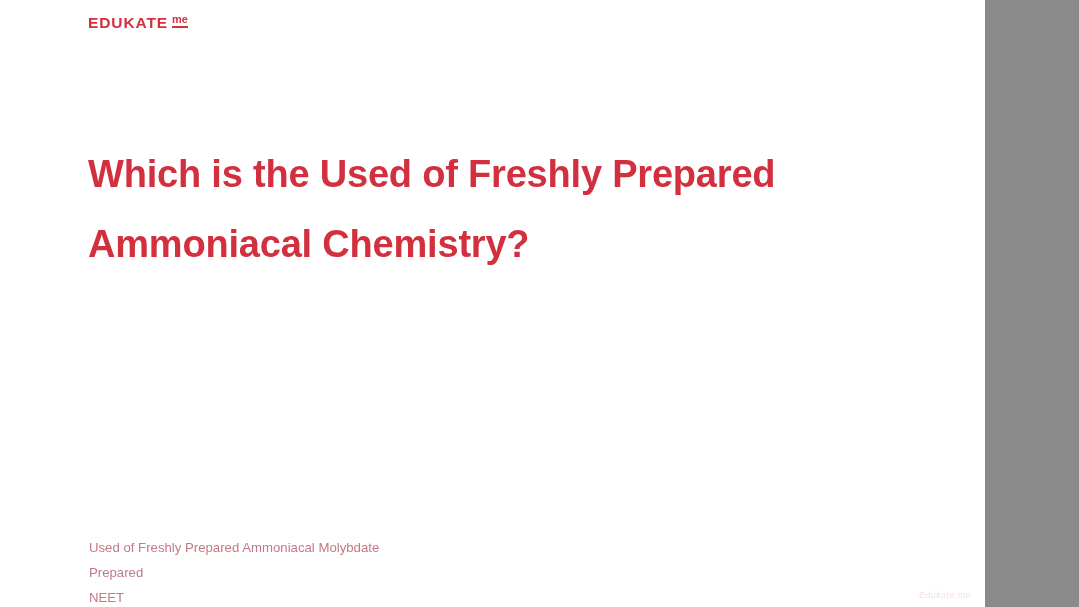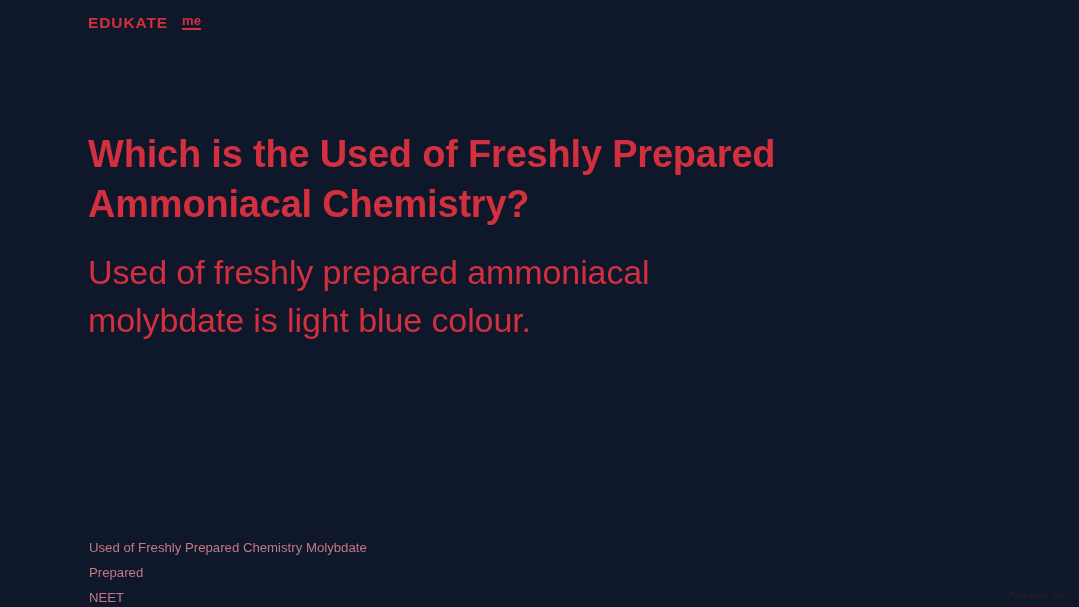--- a/index.html
+++ b/index.html
@@ -7,23 +7,23 @@
     margin: 0;
     padding: 0;
   }
   body {
     background: #8a8a8a;
     font-family: "Liberation Sans", sans-serif;
   }
 
   .slide {
     position: relative;
-    width: 1079px;
+    width: 985px;
     height: 607px;
-    background: #0f172a;
+    background: #ffffff;
     overflow: hidden;
     -webkit-font-smoothing: antialiased;
   }
 
   
   .brand {
     position: absolute;
     left: 88px;
     top: 15px;
     display: flex;
@@ -33,25 +33,25 @@
   }
   .brand-word {
     font-size: 15.5px;
     font-weight: 700;
     letter-spacing: 0.9px;
     color: #d2303f;
     line-height: 1;
   }
   .brand-sup {
     position: relative;
-    font-size: 13px;
+    font-size: 11px;
     font-weight: 700;
     color: #d2303f;
     line-height: 1;
-    margin-left: 14px;
+    margin-left: 4px;
     top: -1px;
     letter-spacing: 0;
   }
   .brand-sup::after {
     content: "";
     position: absolute;
     left: 0;
     right: 0;
     bottom: -2.5px;
     height: 1.3px;
@@ -66,20 +66,21 @@
     width: 830px;
     color: #d2303f;
     font-size: 38px;
     font-weight: 700;
     line-height: 50px;
     letter-spacing: -0.2px;
   }
   .headline .ln {
     display: block;
     white-space: nowrap;
+    margin-top: 20px;
   }
 
   
   .bodycopy {
     position: absolute;
     left: 88px;
     top: 248px;
     width: 830px;
     color: #d2303f;
     font-size: 34px;
@@ -129,26 +130,22 @@
   <div class="brand">
     <span class="brand-word">EDUKATE</span>
     <span class="brand-sup">me</span>
   </div>
 
   <h1 class="headline">
     <span class="ln">Which is the Used of Freshly Prepared</span>
     <span class="ln">Ammoniacal Chemistry?</span>
   </h1>
 
-  <div class="bodycopy">
-    <span class="ln">Used of freshly prepared ammoniacal</span>
-    <span class="ln">molybdate is light blue colour.</span>
-  </div>
 
   <div class="meta">
-    <span class="ln">Used of Freshly Prepared Chemistry Molybdate</span>
+    <span class="ln">Used of Freshly Prepared Ammoniacal Molybdate</span>
     <span class="ln">Prepared</span>
     <span class="ln">NEET</span>
   </div>
 
-  <div class="watermark">Prepared.me</div>
+  <div class="watermark">Edukate.me</div>
 
 </div>
 
 </body></html>

